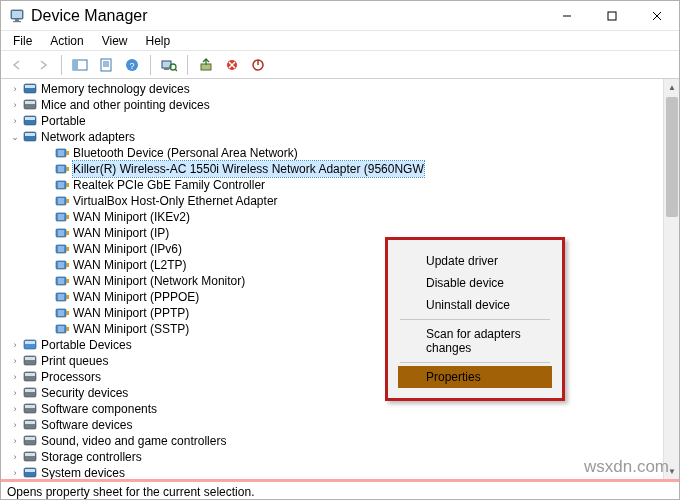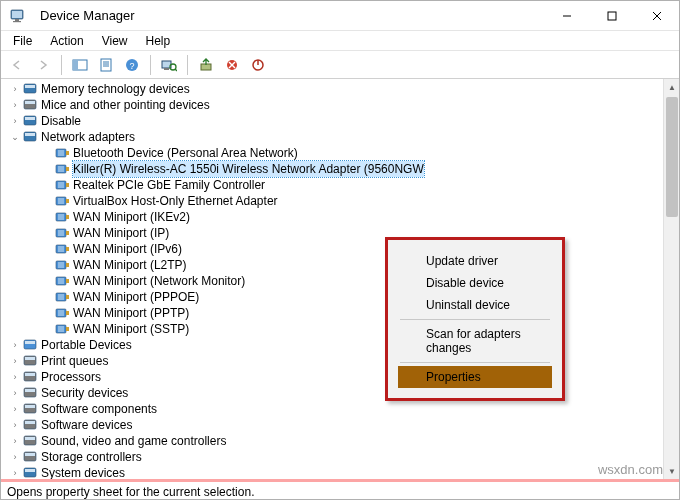--- a/index.html
+++ b/index.html
@@ -23,21 +23,21 @@
   .titlebar {
     height: 30px;
     display: flex;
     align-items: center;
     padding: 0 0 0 8px;
     border-bottom: 1px solid #e5e5e5;
   }
   .titlebar .app-icon {
     width: 16px; height: 16px; margin-right: 6px;
   }
-  .titlebar .title { flex: 0 0 auto; font-size: 13px; margin-left: 9px; }
+  .titlebar .title { flex: 0 0 auto; font-size: 16px; }
   .titlebar .spacer { flex: 1; }
   .winbtn {
     width: 45px; height: 30px;
     display: flex; align-items: center; justify-content: center;
     font-size: 10px;
   }
   
   .menubar {
     height: 20px;
     display: flex; align-items: center;
@@ -133,22 +133,22 @@
   
   .statusbar {
     height: 20px;
     border-top: 3px solid #fca5a5;
     display: flex; align-items: flex-end;
     padding: 0 6px;
     font-size: 12px;
   }
   .watermark {
     position: absolute;
-    bottom: 22px; right: 16px;
-    font-size: 13px; color: #9a9a9a;
+    bottom: 22px; right: 10px;
+    font-size: 17px; color: #9a9a9a;
   }
 </style>
 </head>
 <body>
 
 <div class="window">
 
   <div class="titlebar">
     <span class="app-icon">
       <svg viewBox="0 0 16 16" width="16" height="16">
@@ -271,21 +271,21 @@
           <span class="label">Mice and other pointing devices</span>
         </div>
         <div class="row d1">
           <span class="twisty">›</span>
           <span class="icon">
             <svg width="16" height="16">
               <rect x="2" y="3" width="12" height="9" rx="1.5" fill="#3a7ab0" stroke="#2a4d70" stroke-width="0.6"></rect>
               <rect x="3" y="4" width="10" height="3" fill="#cfe2f2"></rect>
             </svg>
           </span>
-          <span class="label">Disable</span>
+          <span class="label">Portable</span>
         </div>
         <div class="row d1">
           <span class="twisty">⌄</span>
           <span class="icon">
             <svg width="16" height="16">
               <rect x="2" y="3" width="12" height="9" rx="1.5" fill="#3a7ab0" stroke="#2a4d70" stroke-width="0.6"></rect>
               <rect x="3" y="4" width="10" height="3" fill="#cfe2f2"></rect>
             </svg>
           </span>
           <span class="label">Network adapters</span>

